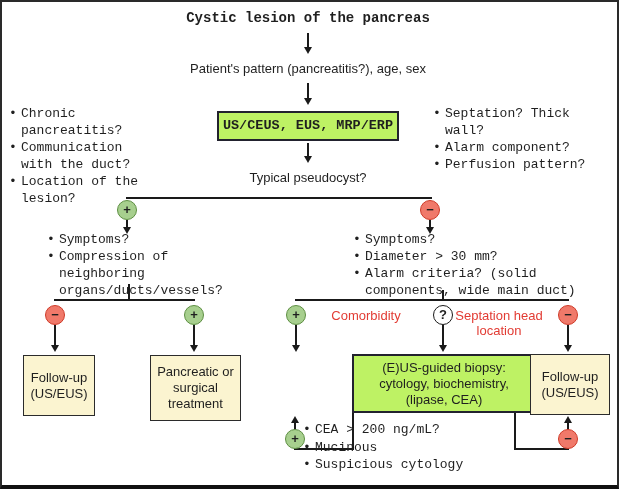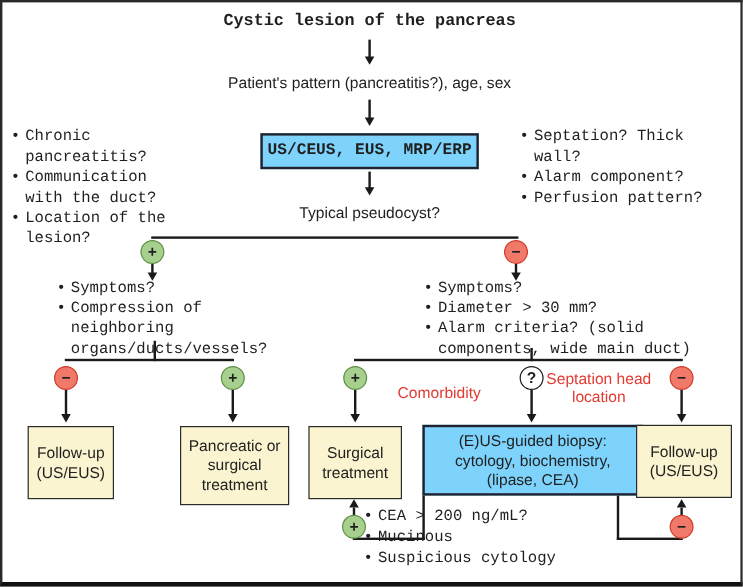--- a/index.html
+++ b/index.html
@@ -12,21 +12,21 @@
   .ah-d{position:absolute;width:0;height:0;border-left:4px solid transparent;border-right:4px solid transparent;border-top:7px solid #1a1a1a;}
   .ah-u{position:absolute;width:0;height:0;border-left:4px solid transparent;border-right:4px solid transparent;border-bottom:7px solid #1a1a1a;}
   .circle{position:absolute;width:20px;height:20px;border-radius:50%;box-sizing:border-box;border:1.5px solid;
           display:flex;align-items:center;justify-content:center;font-size:13px;font-weight:bold;z-index:3;color:#1f1f1f;padding-bottom:1px;}
   .c-plus{background:#a7cf8e;border-color:#5e8f43;}
   .c-minus{background:#f0796a;border-color:#cf3a28;}
   .c-q{background:#ffffff;border-color:#1a1a1a;font-weight:bold;}
   .box{position:absolute;box-sizing:border-box;display:flex;align-items:center;justify-content:center;
        text-align:center;font-size:13px;line-height:16px;padding:2px 3px;z-index:2;}
   .box-yellow{background:#fbf4d0;border:1.6px solid #2b2b2b;}
-  .box-lav{background:#7dd3fc;border:2px solid #22222e;}
+  .box-lav{background:#bef264;border:2px solid #22222e;}
   .note-list{position:absolute;margin:0;padding:0;list-style:none;font-size:13px;line-height:17px;font-family:Liberation Mono, monospace;}
   .note-list li{position:relative;padding-left:13px;}
   .note-list li::before{content:"\2022";position:absolute;left:1px;}
   .red-label{position:absolute;color:#e23b33;font-size:13px;line-height:15px;text-align:center;z-index:2;}
 </style>
 </head>
 <body>
 
 <div id="frame">
 
@@ -85,33 +85,32 @@
   <div class="ah-d" style="left:49px;top:343px;"></div>
   <div class="vline" style="left:191px;top:323px;height:21px;"></div>
   <div class="ah-d" style="left:188px;top:343px;"></div>
 
   <div class="vline" style="left:440px;top:288px;height:11px;"></div>
   <div class="hline" style="left:293px;top:297px;width:274px;"></div>
   <div class="circle c-plus" style="left:284px;top:303px;">+</div>
   <div class="circle c-q" style="left:431px;top:303px;">?</div>
   <div class="circle c-minus" style="left:556px;top:303px;">−</div>
 
-  <div class="red-label" style="left:316px;top:306px;width:96px;margin-top:12px;">Comorbidity</div>
+  <div class="red-label" style="left:316px;top:306px;width:96px;">Comorbidity</div>
   <div class="red-label" style="left:444px;top:306px;width:106px;">Septation head location</div>
 
   <div class="vline" style="left:293px;top:323px;height:21px;"></div>
   <div class="ah-d" style="left:290px;top:343px;"></div>
   <div class="vline" style="left:440px;top:323px;height:21px;"></div>
   <div class="ah-d" style="left:437px;top:343px;"></div>
   <div class="vline" style="left:565px;top:323px;height:21px;"></div>
   <div class="ah-d" style="left:562px;top:343px;"></div>
 
   <div class="box box-yellow" style="left:21px;top:353px;width:72px;height:61px;">Follow-up (US/EUS)</div>
   <div class="box box-yellow" style="left:148px;top:353px;width:91px;height:66px;">Pancreatic or surgical treatment</div>
-  <div class="box box-yellow" style="left:255px;top:353px;width:78px;height:61px;">Surgical treatment</div>
   <div class="box box-lav" style="left:350px;top:352px;width:184px;height:59px;">(E)US-guided biopsy: cytology, biochemistry, (lipase, CEA)</div>
   <div class="box box-yellow" style="left:528px;top:352px;width:80px;height:61px;">Follow-up (US/EUS)</div>
 
   <div class="vline" style="left:350px;top:410px;height:38px;"></div>
   <div class="hline" style="left:292px;top:446px;width:60px;"></div>
   <div class="vline" style="left:292px;top:421px;height:26px;"></div>
   <div class="ah-u" style="left:289px;top:414px;"></div>
   <div class="circle c-plus" style="left:283px;top:427px;">+</div>
 
   <div class="vline" style="left:512px;top:410px;height:38px;"></div>

